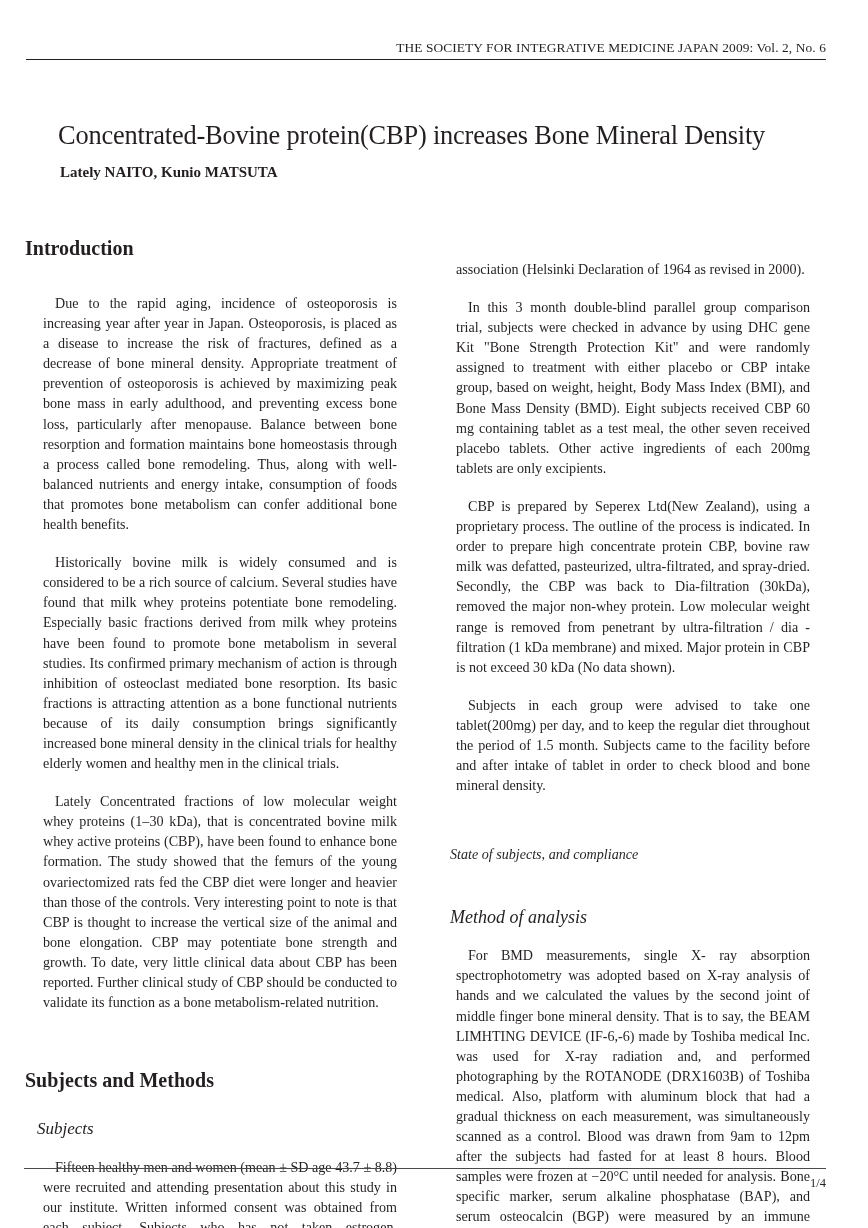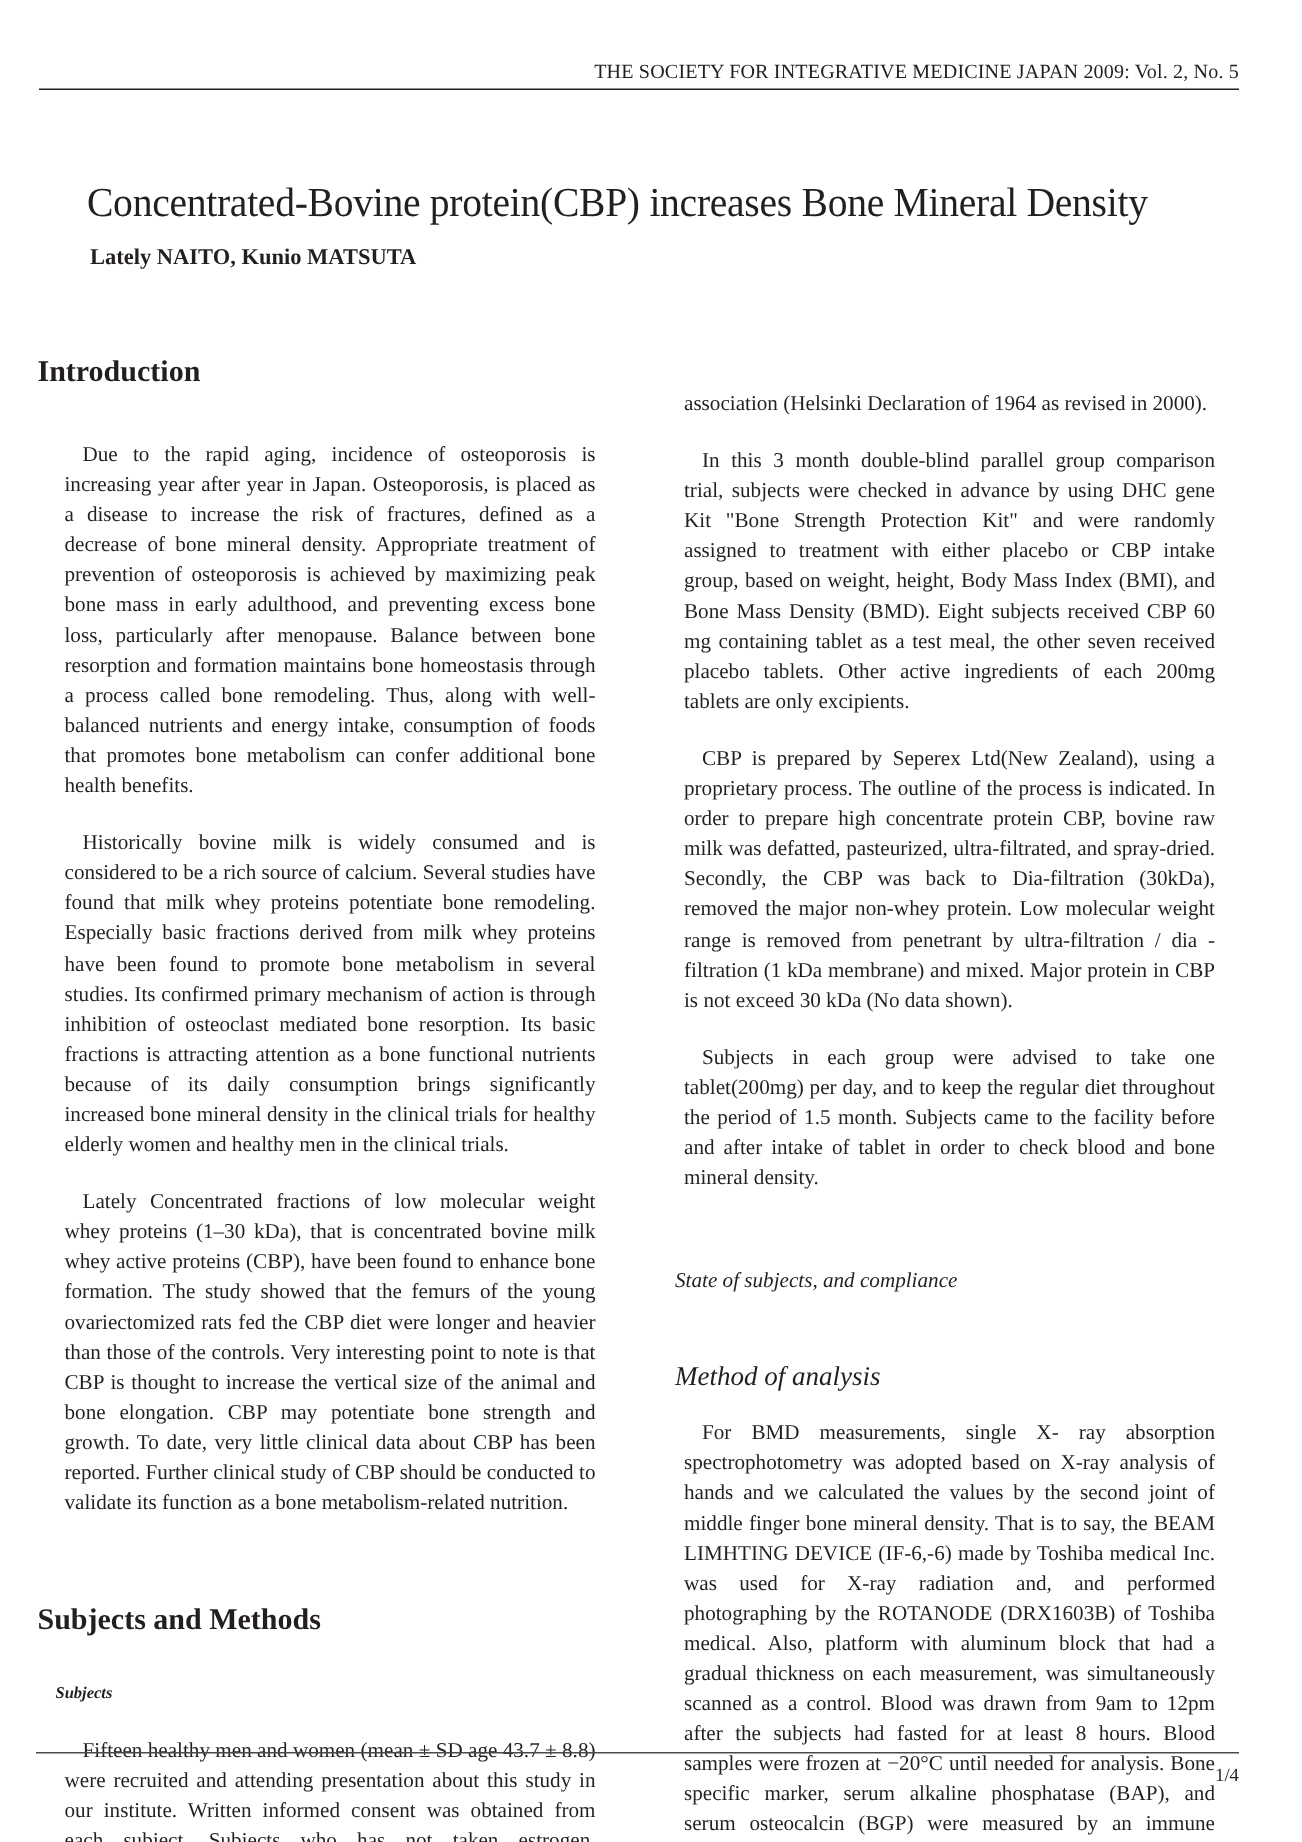--- a/index.html
+++ b/index.html
@@ -24,35 +24,35 @@
     .gap-section { height: 40px; }
     .gap-sub { height: 19px; }
     .footer-rule { position: absolute; left: 24px; top: 1168px; width: 802px; height: 0;
            border-top: 1px solid #4a4a4a; }
     .page-num { position: absolute; left: 780px; top: 1175px; width: 46px; text-align: right;
            font-size: 12.5px; line-height: 16px; }
   </style>
 </head>
 <body>
 
-<div class="journal-header">THE SOCIETY FOR INTEGRATIVE MEDICINE JAPAN 2009: Vol. 2, No. 5</div>
+<div class="journal-header">THE SOCIETY FOR INTEGRATIVE MEDICINE JAPAN 2009: Vol. 2, No. 6</div>
 
 <h1 class="title" style="margin:0;font-weight:normal;">Concentrated-Bovine protein(CBP) increases Bone Mineral Density</h1>
 <div class="authors">Lately NAITO, Kunio MATSUTA</div>
 
 <div class="col col-left">
   <h2 class="section-h">Introduction</h2>
   <div class="gap-after-h"></div>
   <p>Due to the rapid aging, incidence of osteoporosis is increasing year after year in Japan. Osteoporosis, is placed as a disease to increase the risk of fractures, defined as a decrease of bone mineral density. Appropriate treatment of prevention of osteoporosis is achieved by maximizing peak bone mass in early adulthood, and preventing excess bone loss, particularly after menopause. Balance between bone resorption and formation maintains bone homeostasis through a process called bone remodeling. Thus, along with well-balanced nutrients and energy intake, consumption of foods that promotes bone metabolism can confer additional bone health benefits.</p>
   <p>Historically bovine milk is widely consumed and is considered to be a rich source of calcium. Several studies have found that milk whey proteins potentiate bone remodeling. Especially basic fractions derived from milk whey proteins have been found to promote bone metabolism in several studies. Its confirmed primary mechanism of action is through inhibition of osteoclast mediated bone resorption. Its basic fractions is attracting attention as a bone functional nutrients because of its daily consumption brings significantly increased bone mineral density in the clinical trials for healthy elderly women and healthy men in the clinical trials.</p>
   <p>Lately Concentrated fractions of low molecular weight whey proteins (1–30 kDa), that is concentrated bovine milk whey active proteins (CBP), have been found to enhance bone formation. The study showed that the femurs of the young ovariectomized rats fed the CBP diet were longer and heavier than those of the controls. Very interesting point to note is that CBP is thought to increase the vertical size of the animal and bone elongation. CBP may potentiate bone strength and growth. To date, very little clinical data about CBP has been reported. Further clinical study of CBP should be conducted to validate its function as a bone metabolism-related nutrition.</p>
   <div class="gap-section"></div>
   <h2 class="section-h">Subjects and Methods</h2>
   <div class="gap-after-h"></div>
-  <h3 class="sub-h" style="font-weight:bold;font-size:11px;">Subjects</h3>
+  <h3 class="sub-h" style="font-weight:normal;font-size:17px;">Subjects</h3>
   <p>Fifteen healthy men and women (mean ± SD age 43.7 ± 8.8) were recruited and attending presentation about this study in our institute. Written informed consent was obtained from each subject. Subjects who has not taken estrogen, glucocorticoid, or other drugs that effects on the bone metabolism in the last 3 years were selected. This study complied with the world medical</p>
 </div>
 
 <div class="col col-right">
   <p class="noindent">association (Helsinki Declaration of 1964 as revised in 2000).</p>
   <p>In this 3 month double-blind parallel group comparison trial, subjects were checked in advance by using DHC gene Kit "Bone Strength Protection Kit" and were randomly assigned to treatment with either placebo or CBP intake group, based on weight, height, Body Mass Index (BMI), and Bone Mass Density (BMD). Eight subjects received CBP 60 mg containing tablet as a test meal, the other seven received placebo tablets. Other active ingredients of each 200mg tablets are only excipients.</p>
   <p>CBP is prepared by Seperex Ltd(New Zealand), using a proprietary process. The outline of the process is indicated. In order to prepare high concentrate protein CBP, bovine raw milk was defatted, pasteurized, ultra-filtrated, and spray-dried. Secondly, the CBP was back to Dia-filtration (30kDa), removed the major non-whey protein. Low molecular weight range is removed from penetrant by ultra-filtration / dia -filtration (1 kDa membrane) and mixed. Major protein in CBP is not exceed 30 kDa (No data shown).</p>
   <p>Subjects in each group were advised to take one tablet(200mg) per day, and to keep the regular diet throughout the period of 1.5 month. Subjects came to the facility before and after intake of tablet in order to check blood and bone mineral density.</p>
   <div class="gap-sub"></div>
   <h3 class="sub-h" style="font-weight:normal;font-size:14.1px;">State of subjects, and compliance</h3>

